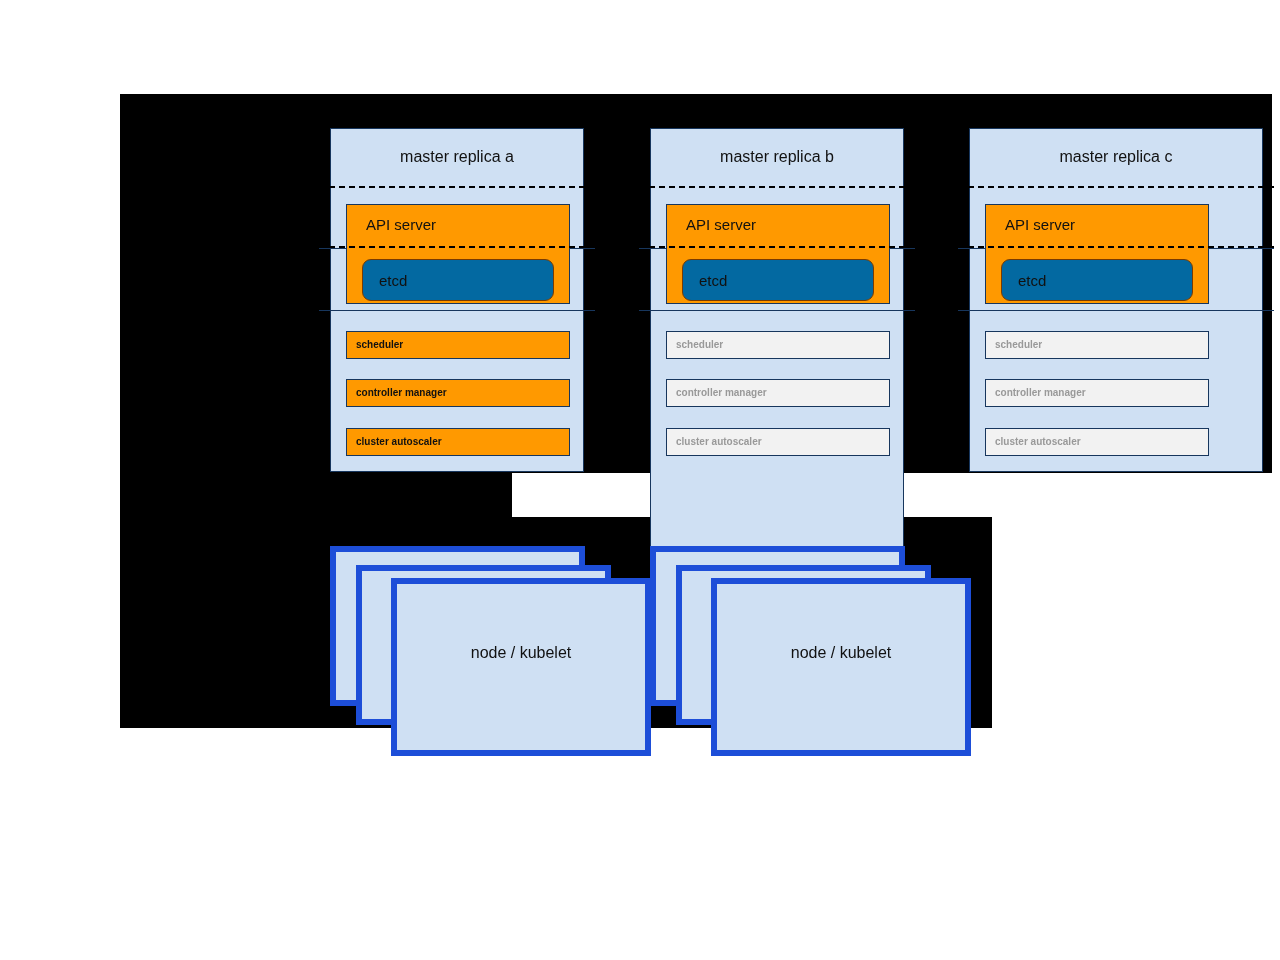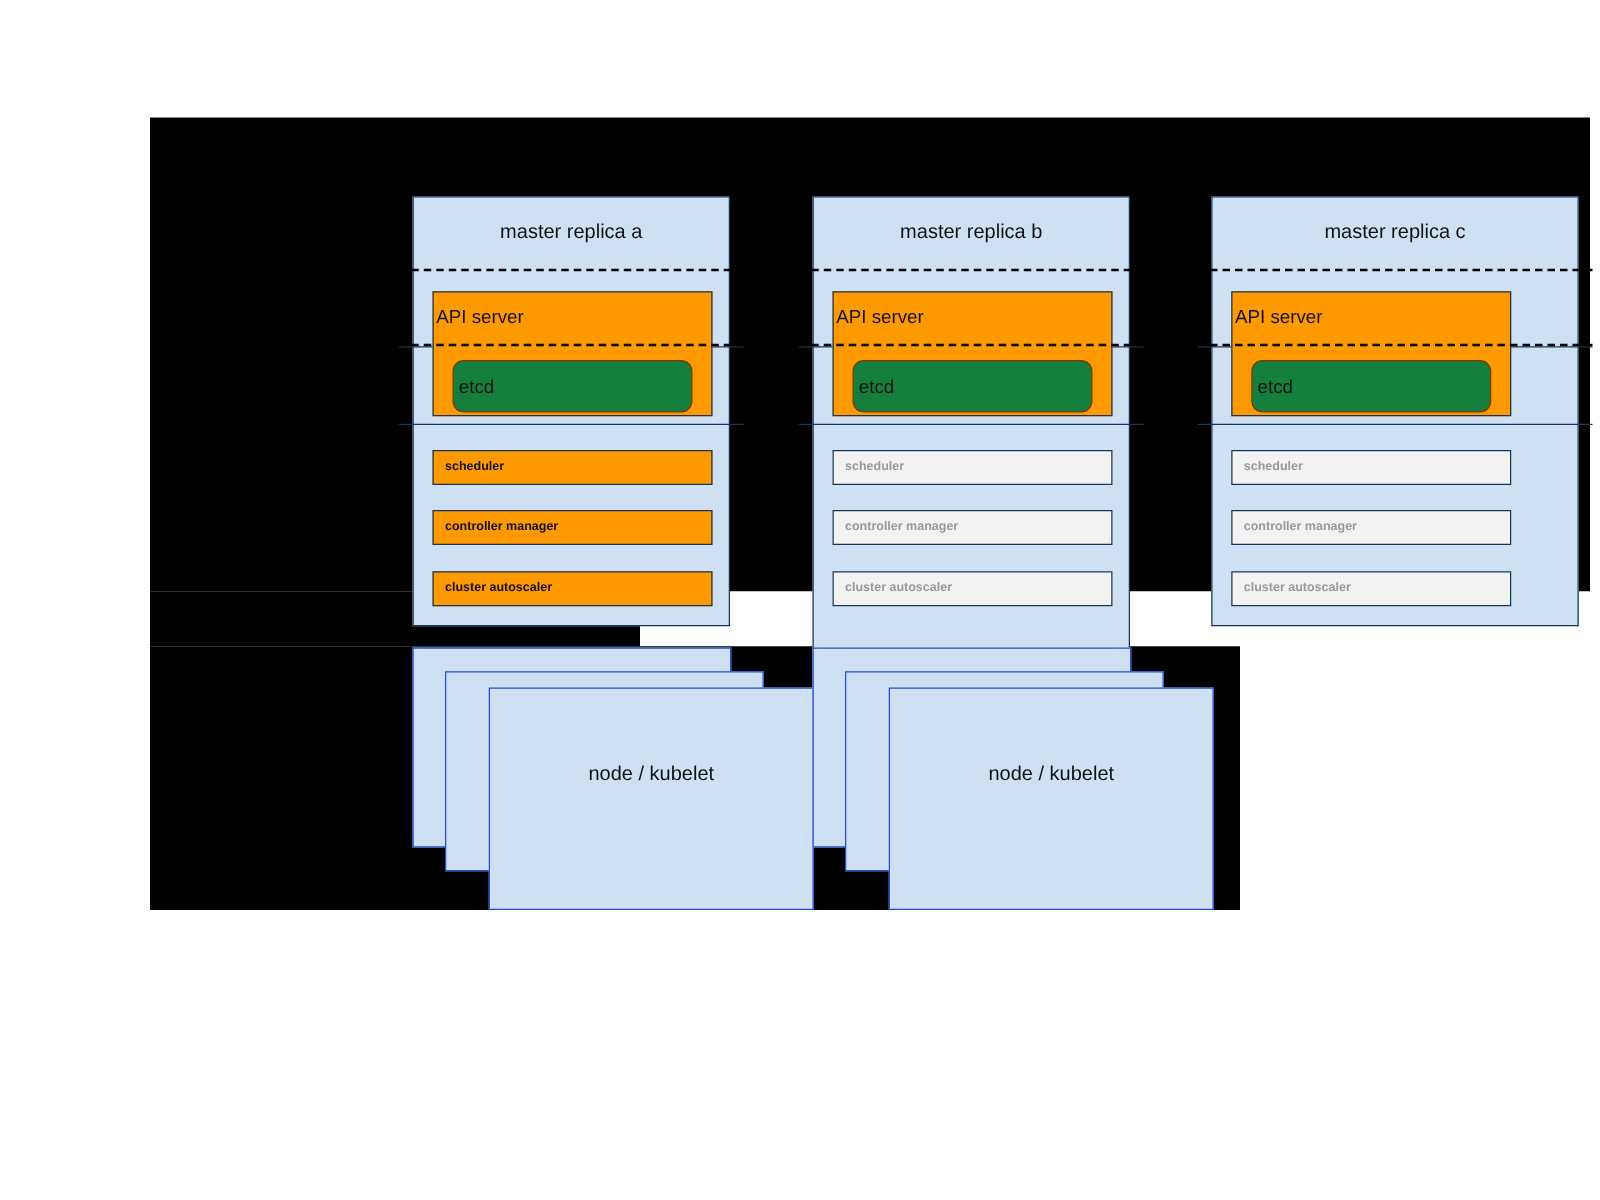--- a/index.html
+++ b/index.html
@@ -8,21 +8,21 @@
 
   .stage{position:absolute;left:0;top:0;width:1280px;height:960px;}
 
   
   .backdrop{position:absolute;background:#000000;}
   #backdrop-top   {left:120px; top:94px;  width:1152px; height:379px;}
   #backdrop-mid   {left:120px; top:473px; width:392px;  height:44px;}
   #backdrop-bottom{left:120px; top:517px; width:872px;  height:211px;}
 
   
-  .box{position:absolute;box-sizing:border-box;margin-top:29px;}
+  .box{position:absolute;box-sizing:border-box;}
 
   .replica{
     background:#cfe0f3;
     border:1px solid #17365d;
   }
   .replica-title{
     position:absolute;left:0;right:0;top:18px;
     text-align:center;font-size:16px;color:#111111;
     line-height:20px;
   }
@@ -44,34 +44,34 @@
     padding-left:9px;
     font-weight:bold;
   }
   .comp.active{background:#ff9900;color:#111111;}
   .comp.inactive{background:#f2f2f2;color:#999999;}
 
   .apiserver{
     position:absolute;box-sizing:border-box;
     background:#ff9900;border:1px solid #17365d;
     font-size:15px;color:#111111;
-    padding-left:2px;padding-top:11px;
+    padding-left:19px;padding-top:11px;
   }
   .etcd{
     position:absolute;box-sizing:border-box;
-    background:#15803d;border:1px solid #7a3b00;
+    background:#0369a1;border:1px solid #7a3b00;
     border-radius:9px;
     font-size:15px;color:#111111;
-    display:flex;align-items:center;padding-left:4px;
+    display:flex;align-items:center;padding-left:16px;
   }
 
   
   .node-card{
     position:absolute;box-sizing:border-box;
-    background:#cfe0f3;border:1px solid #1d4ed8;
+    background:#cfe0f3;border:6px solid #1d4ed8;margin-top:28px;
   }
   .node-label{
     position:absolute;left:0;right:0;top:60px;
     text-align:center;font-size:16px;color:#111111;
   }
 </style>
 </head>
 <body>
 
 <div class="stage">

